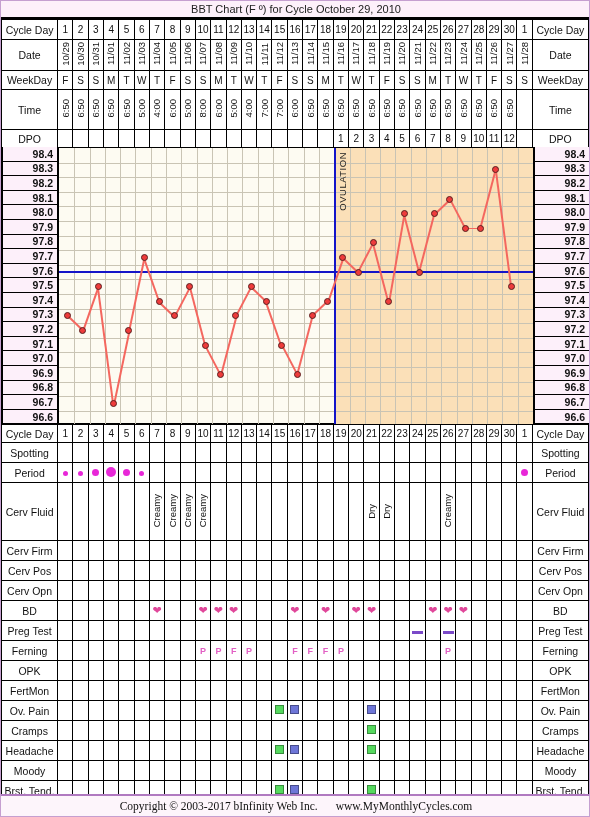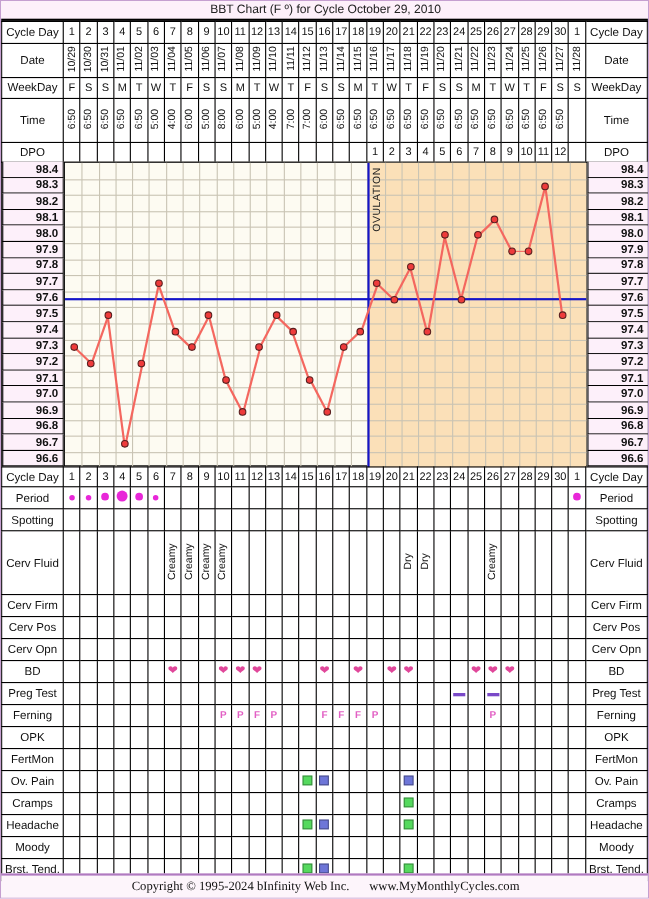--- a/index.html
+++ b/index.html
@@ -523,20 +523,55 @@
           <td class="daynum" style="width: 15.2903px; height: 18px;">25</td>
           <td class="daynum" style="width: 15.2903px; height: 18px;">26</td>
           <td class="daynum" style="width: 15.2903px; height: 18px;">27</td>
           <td class="daynum" style="width: 15.2903px; height: 18px;">28</td>
           <td class="daynum" style="width: 15.2903px; height: 18px;">29</td>
           <td class="daynum" style="width: 15.2903px; height: 18px;">30</td>
           <td class="daynum" style="width: 15.2903px; height: 18px;">1</td>
           <td class="rowlabel cyclehdr" style="width: 56px; height: 18px;">Cycle Day</td>
         </tr>
         <tr>
+          <td class="rowlabel" style="width: 56px; height: 20px;"><span>Spotting</span></td>
+          <td style="width: 15.2903px; height: 20px;"></td>
+          <td style="width: 15.2903px; height: 20px;"></td>
+          <td style="width: 15.2903px; height: 20px;"></td>
+          <td style="width: 15.2903px; height: 20px;"></td>
+          <td style="width: 15.2903px; height: 20px;"></td>
+          <td style="width: 15.2903px; height: 20px;"></td>
+          <td style="width: 15.2903px; height: 20px;"></td>
+          <td style="width: 15.2903px; height: 20px;"></td>
+          <td style="width: 15.2903px; height: 20px;"></td>
+          <td style="width: 15.2903px; height: 20px;"></td>
+          <td style="width: 15.2903px; height: 20px;"></td>
+          <td style="width: 15.2903px; height: 20px;"></td>
+          <td style="width: 15.2903px; height: 20px;"></td>
+          <td style="width: 15.2903px; height: 20px;"></td>
+          <td style="width: 15.2903px; height: 20px;"></td>
+          <td style="width: 15.2903px; height: 20px;"></td>
+          <td style="width: 15.2903px; height: 20px;"></td>
+          <td style="width: 15.2903px; height: 20px;"></td>
+          <td style="width: 15.2903px; height: 20px;"></td>
+          <td style="width: 15.2903px; height: 20px;"></td>
+          <td style="width: 15.2903px; height: 20px;"></td>
+          <td style="width: 15.2903px; height: 20px;"></td>
+          <td style="width: 15.2903px; height: 20px;"></td>
+          <td style="width: 15.2903px; height: 20px;"></td>
+          <td style="width: 15.2903px; height: 20px;"></td>
+          <td style="width: 15.2903px; height: 20px;"></td>
+          <td style="width: 15.2903px; height: 20px;"></td>
+          <td style="width: 15.2903px; height: 20px;"></td>
+          <td style="width: 15.2903px; height: 20px;"></td>
+          <td style="width: 15.2903px; height: 20px;"></td>
+          <td style="width: 15.2903px; height: 20px;"></td>
+          <td class="rowlabel" style="width: 56px; height: 20px;"><span>Spotting</span></td>
+        </tr>
+        <tr>
           <td class="rowlabel" style="width: 56px; height: 20px;"><span>Period</span></td>
           <td style="width: 15.2903px; height: 20px;"><span class="pdot" style="width:5px;height:5px"></span></td>
           <td style="width: 15.2903px; height: 20px;"><span class="pdot" style="width:5px;height:5px"></span></td>
           <td style="width: 15.2903px; height: 20px;"><span class="pdot" style="width:7px;height:7px"></span></td>
           <td style="width: 15.2903px; height: 20px;"><span class="pdot" style="width:10px;height:10px"></span></td>
           <td style="width: 15.2903px; height: 20px;"><span class="pdot" style="width:7px;height:7px"></span></td>
           <td style="width: 15.2903px; height: 20px;"><span class="pdot" style="width:5px;height:5px"></span></td>
           <td style="width: 15.2903px; height: 20px;"></td>
           <td style="width: 15.2903px; height: 20px;"></td>
           <td style="width: 15.2903px; height: 20px;"></td>
@@ -558,55 +593,20 @@
           <td style="width: 15.2903px; height: 20px;"></td>
           <td style="width: 15.2903px; height: 20px;"></td>
           <td style="width: 15.2903px; height: 20px;"></td>
           <td style="width: 15.2903px; height: 20px;"></td>
           <td style="width: 15.2903px; height: 20px;"></td>
           <td style="width: 15.2903px; height: 20px;"></td>
           <td style="width: 15.2903px; height: 20px;"><span class="pdot" style="width:7px;height:7px"></span></td>
           <td class="rowlabel" style="width: 56px; height: 20px;"><span>Period</span></td>
         </tr>
         <tr>
-          <td class="rowlabel" style="width: 56px; height: 20px;"><span>Spotting</span></td>
-          <td style="width: 15.2903px; height: 20px;"></td>
-          <td style="width: 15.2903px; height: 20px;"></td>
-          <td style="width: 15.2903px; height: 20px;"></td>
-          <td style="width: 15.2903px; height: 20px;"></td>
-          <td style="width: 15.2903px; height: 20px;"></td>
-          <td style="width: 15.2903px; height: 20px;"></td>
-          <td style="width: 15.2903px; height: 20px;"></td>
-          <td style="width: 15.2903px; height: 20px;"></td>
-          <td style="width: 15.2903px; height: 20px;"></td>
-          <td style="width: 15.2903px; height: 20px;"></td>
-          <td style="width: 15.2903px; height: 20px;"></td>
-          <td style="width: 15.2903px; height: 20px;"></td>
-          <td style="width: 15.2903px; height: 20px;"></td>
-          <td style="width: 15.2903px; height: 20px;"></td>
-          <td style="width: 15.2903px; height: 20px;"></td>
-          <td style="width: 15.2903px; height: 20px;"></td>
-          <td style="width: 15.2903px; height: 20px;"></td>
-          <td style="width: 15.2903px; height: 20px;"></td>
-          <td style="width: 15.2903px; height: 20px;"></td>
-          <td style="width: 15.2903px; height: 20px;"></td>
-          <td style="width: 15.2903px; height: 20px;"></td>
-          <td style="width: 15.2903px; height: 20px;"></td>
-          <td style="width: 15.2903px; height: 20px;"></td>
-          <td style="width: 15.2903px; height: 20px;"></td>
-          <td style="width: 15.2903px; height: 20px;"></td>
-          <td style="width: 15.2903px; height: 20px;"></td>
-          <td style="width: 15.2903px; height: 20px;"></td>
-          <td style="width: 15.2903px; height: 20px;"></td>
-          <td style="width: 15.2903px; height: 20px;"></td>
-          <td style="width: 15.2903px; height: 20px;"></td>
-          <td style="width: 15.2903px; height: 20px;"></td>
-          <td class="rowlabel" style="width: 56px; height: 20px;"><span>Spotting</span></td>
-        </tr>
-        <tr>
           <td class="rowlabel" style="width: 56px; height: 58px;"><span>Cerv Fluid</span></td>
           <td style="width: 15.2903px; height: 58px;"></td>
           <td style="width: 15.2903px; height: 58px;"></td>
           <td style="width: 15.2903px; height: 58px;"></td>
           <td style="width: 15.2903px; height: 58px;"></td>
           <td style="width: 15.2903px; height: 58px;"></td>
           <td style="width: 15.2903px; height: 58px;"></td>
           <td style="width: 15.2903px; height: 58px;"><span class="vert">Creamy</span></td>
           <td style="width: 15.2903px; height: 58px;"><span class="vert">Creamy</span></td>
           <td style="width: 15.2903px; height: 58px;"><span class="vert">Creamy</span></td>
@@ -1086,16 +1086,16 @@
           <td style="width: 15.2903px; height: 20px;"></td>
           <td style="width: 15.2903px; height: 20px;"></td>
           <td style="width: 15.2903px; height: 20px;"></td>
           <td style="width: 15.2903px; height: 20px;"></td>
           <td class="rowlabel" style="width: 56px; height: 20px;"><span>Brst. Tend.</span></td>
         </tr>
       </tbody>
   </table>
 
   <div class="footer">
-    <span>Copyright © 1995-2024 bInfinity Web Inc.</span>
+    <span>Copyright © 2003-2017 bInfinity Web Inc.</span>
     <span>www.MyMonthlyCycles.com</span>
   </div>
 </div>
 
 </body></html>

